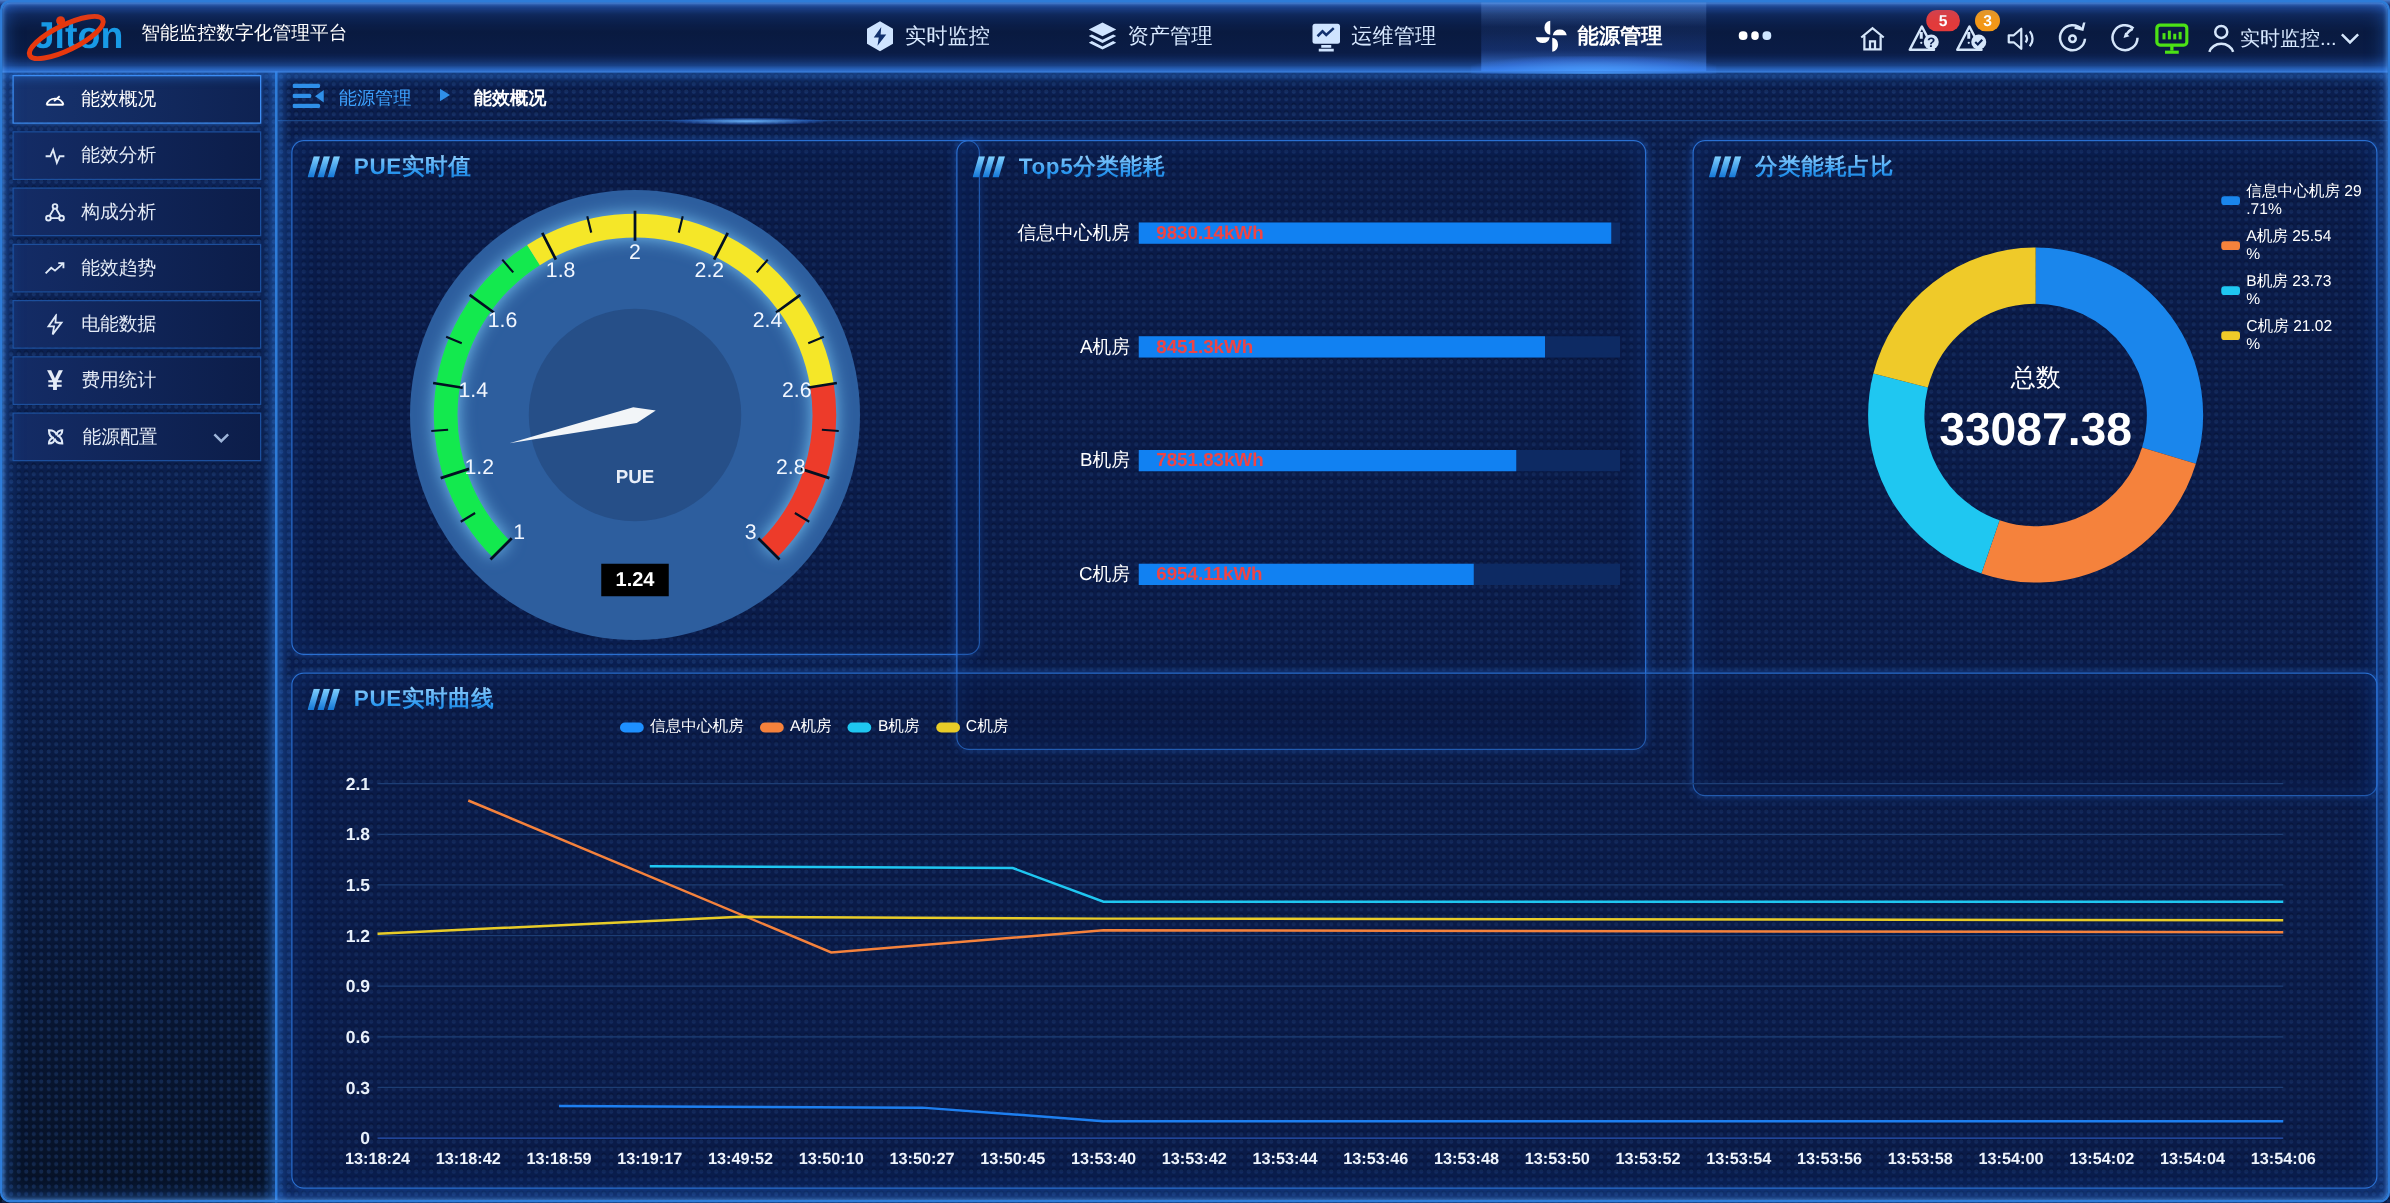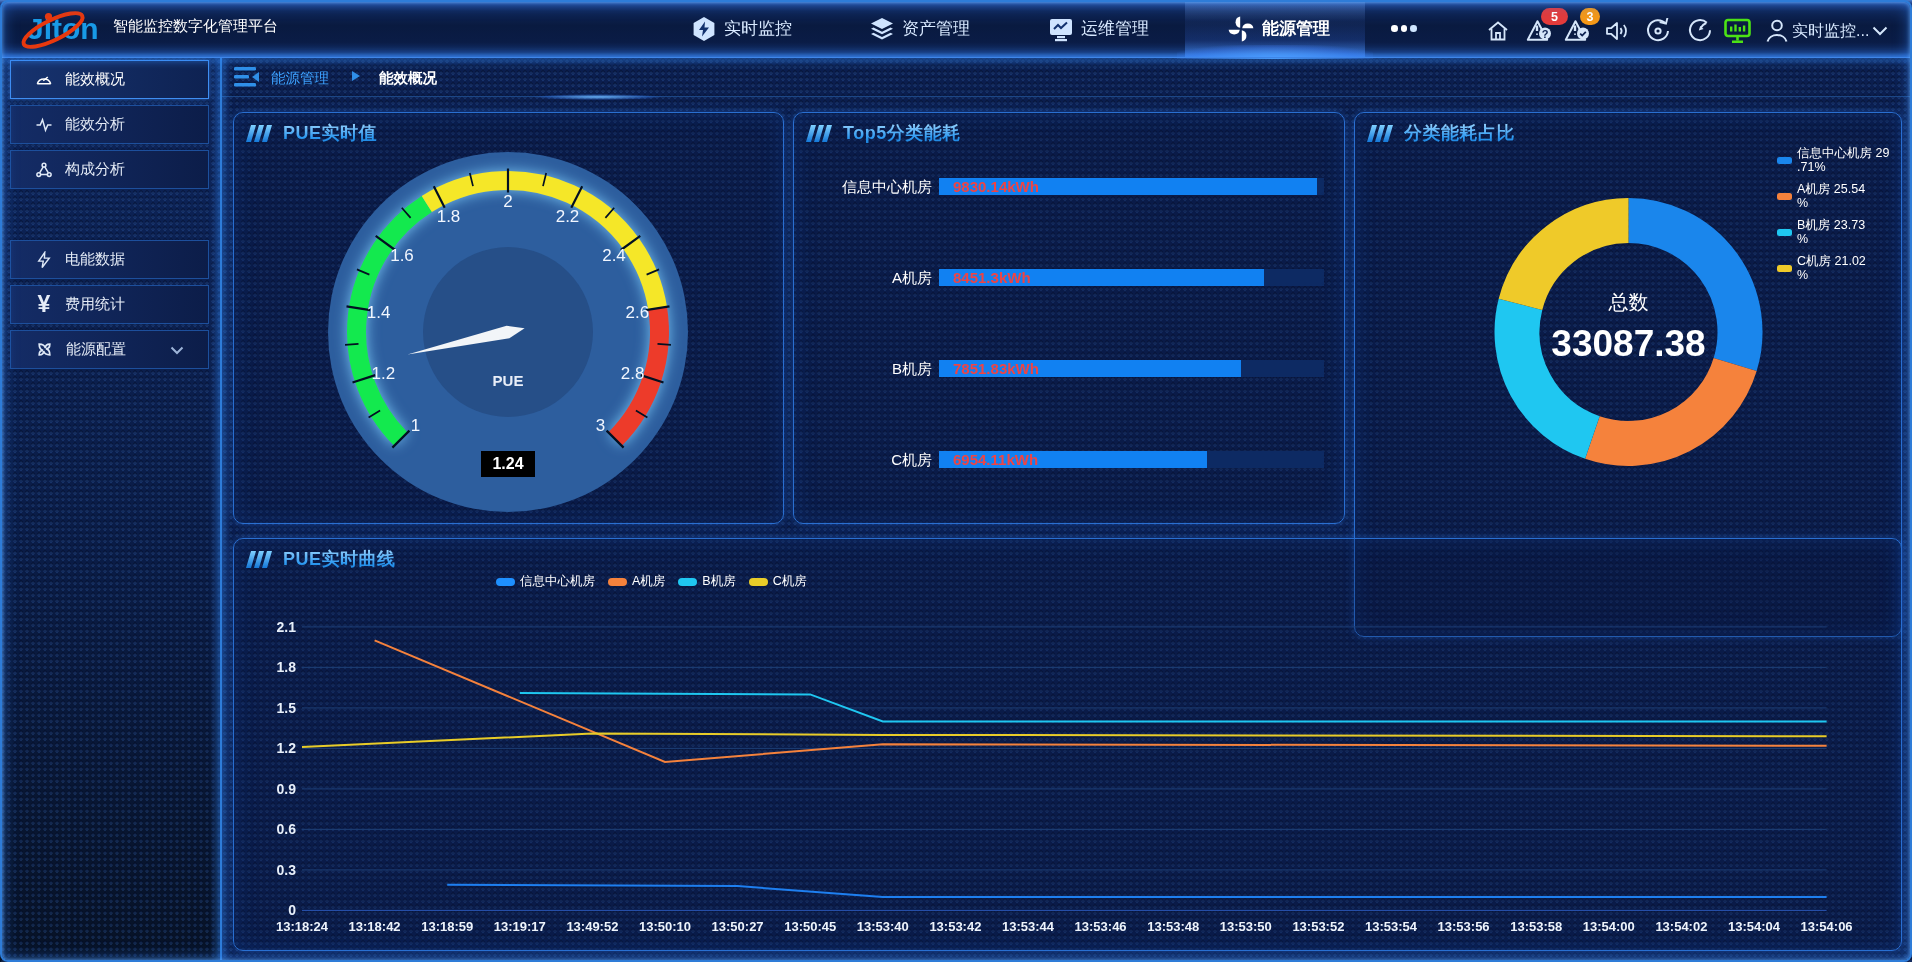--- a/index.html
+++ b/index.html
@@ -33,21 +33,21 @@
 .flare{position:absolute;left:311px;top:37px;width:130px;height:6px;background:radial-gradient(ellipse at center,rgba(110,185,255,.9),rgba(50,120,240,.3) 55%,transparent 72%);border-radius:50%}
 .cicon{position:absolute;left:12px;top:8px}
 .c1{position:absolute;left:49px;top:12px;font-size:14.5px;color:#3da2ff}
 .carr{position:absolute;left:130px;top:14px;width:0;height:0;border-left:8px solid #2f8fe8;border-top:5.5px solid transparent;border-bottom:5.5px solid transparent}
 .c2{position:absolute;left:157px;top:12px;font-size:14.5px;color:#fff;font-weight:bold}
 
 .panel{position:absolute;border:1px solid #2a6fd0;border-radius:10px;background-color:rgba(8,20,55,.22);box-shadow:0 0 8px rgba(40,120,240,.4),inset 0 0 22px rgba(25,90,200,.22)}
 .ptitle{position:absolute;left:12px;top:7px;height:26px;display:flex;align-items:center;gap:10px}
 .ptitle b{font-size:18px;background:linear-gradient(180deg,#9ed7ff 5%,#2a97f0 70%,#1678d0 100%);-webkit-background-clip:text;background-clip:text;color:transparent;letter-spacing:.5px}
 .p1{left:11px;top:55px;width:551px;height:412px}
-.p2{left:571px;top:55px;width:552px;height:412px}
+.p2{left:543px;top:55px;width:552px;height:488px}
 .p3{left:1132px;top:55px;width:548px;height:525px}
 .pb{left:11px;top:481px;width:1669px;height:413px}
 
 .brow{position:absolute;left:0;width:552px;height:17px}
 .blab{position:absolute;left:0;top:0;width:138px;text-align:right;color:#fff;font-size:15px;line-height:17px}
 .btrack{position:absolute;left:145px;top:0;width:385px;height:17px;background:#0d2a63}
 .bfill{position:absolute;left:0;top:0;height:17px;background:#1181f2}
 .bval{position:absolute;left:14px;top:0;line-height:17px;color:#ef4444;font-size:15px;font-weight:bold}
 
 .dleg{position:absolute;left:422px;width:130px;color:#fff;font-size:12.5px;line-height:13.5px;white-space:nowrap}
@@ -291,20 +291,24 @@
         </svg>能效概况</div>
   <div class="mi" style="top:48px"><svg width="18" height="18" viewBox="0 0 24 24" fill="none" stroke="#dfe9f7" stroke-width="2">
           <path d="M2 12 L7 12 L10 5 L14 19 L17 12 L22 12"></path>
         </svg>能效分析</div>
   <div class="mi" style="top:93px"><svg width="18" height="18" viewBox="0 0 24 24" fill="none" stroke="#dfe9f7" stroke-width="2">
           <circle cx="12" cy="5.5" r="2.5"></circle>
           <circle cx="5" cy="18" r="2.5"></circle>
           <circle cx="19" cy="18" r="2.5"></circle>
           <path d="M10.9 7.8 L6.2 15.8 M13.1 7.8 L17.8 15.8 M7.5 18 L16.5 18"></path>
         </svg>构成分析</div>
+  <div class="mi" style="top:138px"><svg width="18" height="18" viewBox="0 0 24 24" fill="none" stroke="#dfe9f7" stroke-width="2">
+          <path d="M2 17 L8 11 L12 14 L21 6"></path>
+          <path d="M15.5 6 L21 6 L21 11.5"></path>
+        </svg>能效趋势</div>
   <div class="mi" style="top:183px"><svg width="18" height="18" viewBox="0 0 24 24">
           <path d="M13 2 L5 13.5 L11 13.5 L9.5 22 L19 9.5 L12.5 9.5 Z" fill="none" stroke="#dfe9f7" stroke-width="1.9"></path>
         </svg>电能数据</div>
   <div class="mi" style="top:228px"><span style="width:18px;margin:0 12px 0 24px;font-size:23px;font-weight:bold;text-align:center">¥</span>费用统计</div>
   <div class="mi" style="top:273px"><svg width="19" height="19" viewBox="0 0 24 24" fill="none" stroke="#dfe9f7" stroke-width="2.1">
           <path d="M12 2.5 C14.5 5 14.5 8 12.5 10 C15 8.5 18 8.5 21.5 12 C18 15.5 15 15.5 12.5 14 C14.5 16 14.5 19 12 21.5 C9.5 19 9.5 16 11.5 14 C9 15.5 6 15.5 2.5 12 C6 8.5 9 8.5 11.5 10 C9.5 8 9.5 5 12 2.5 Z" transform="rotate(45 12 12)"></path>
         </svg>能源配置<svg class="chev" width="14" height="9" viewBox="0 0 14 9" fill="none" stroke="#9db4d8" stroke-width="2">
           <path d="M1.5 1.5 L7 7 L12.5 1.5"></path>
         </svg></div>
 </aside>

